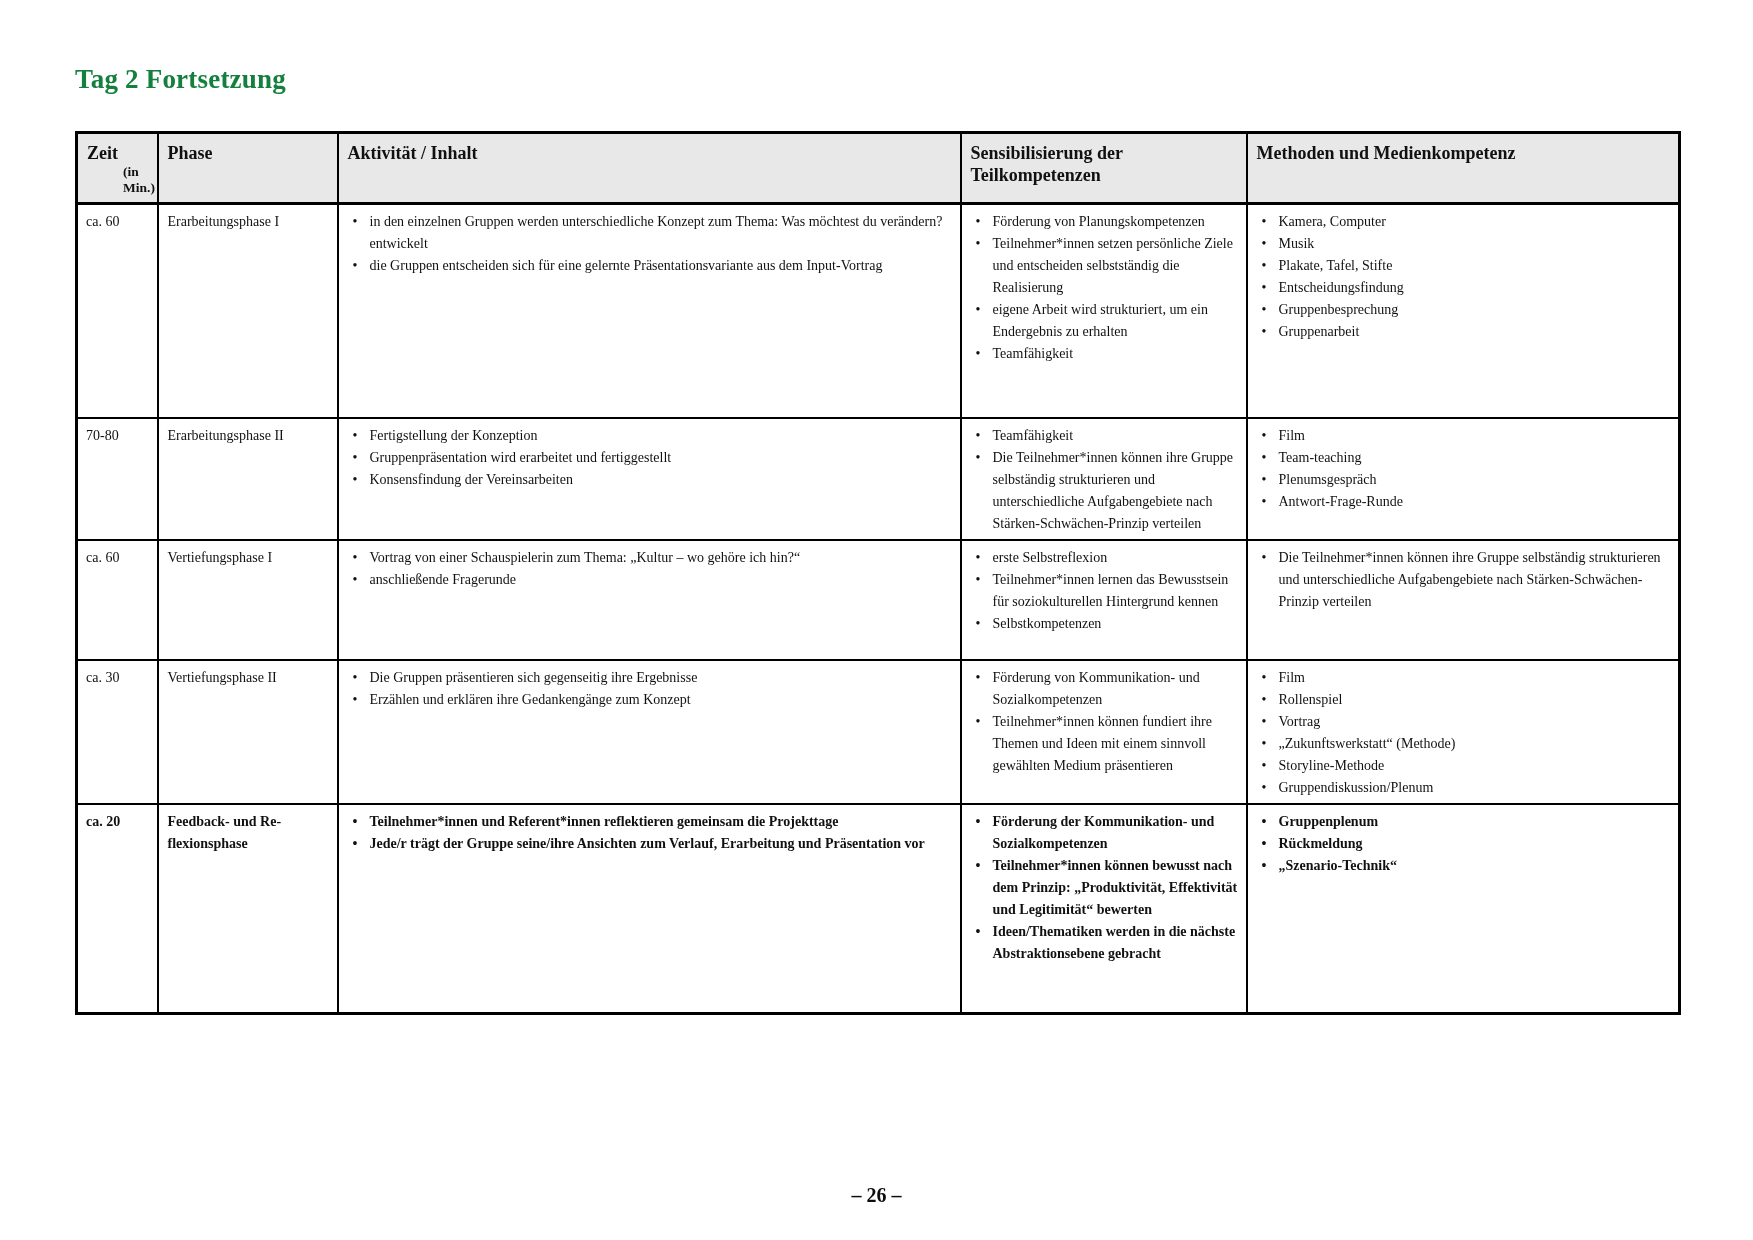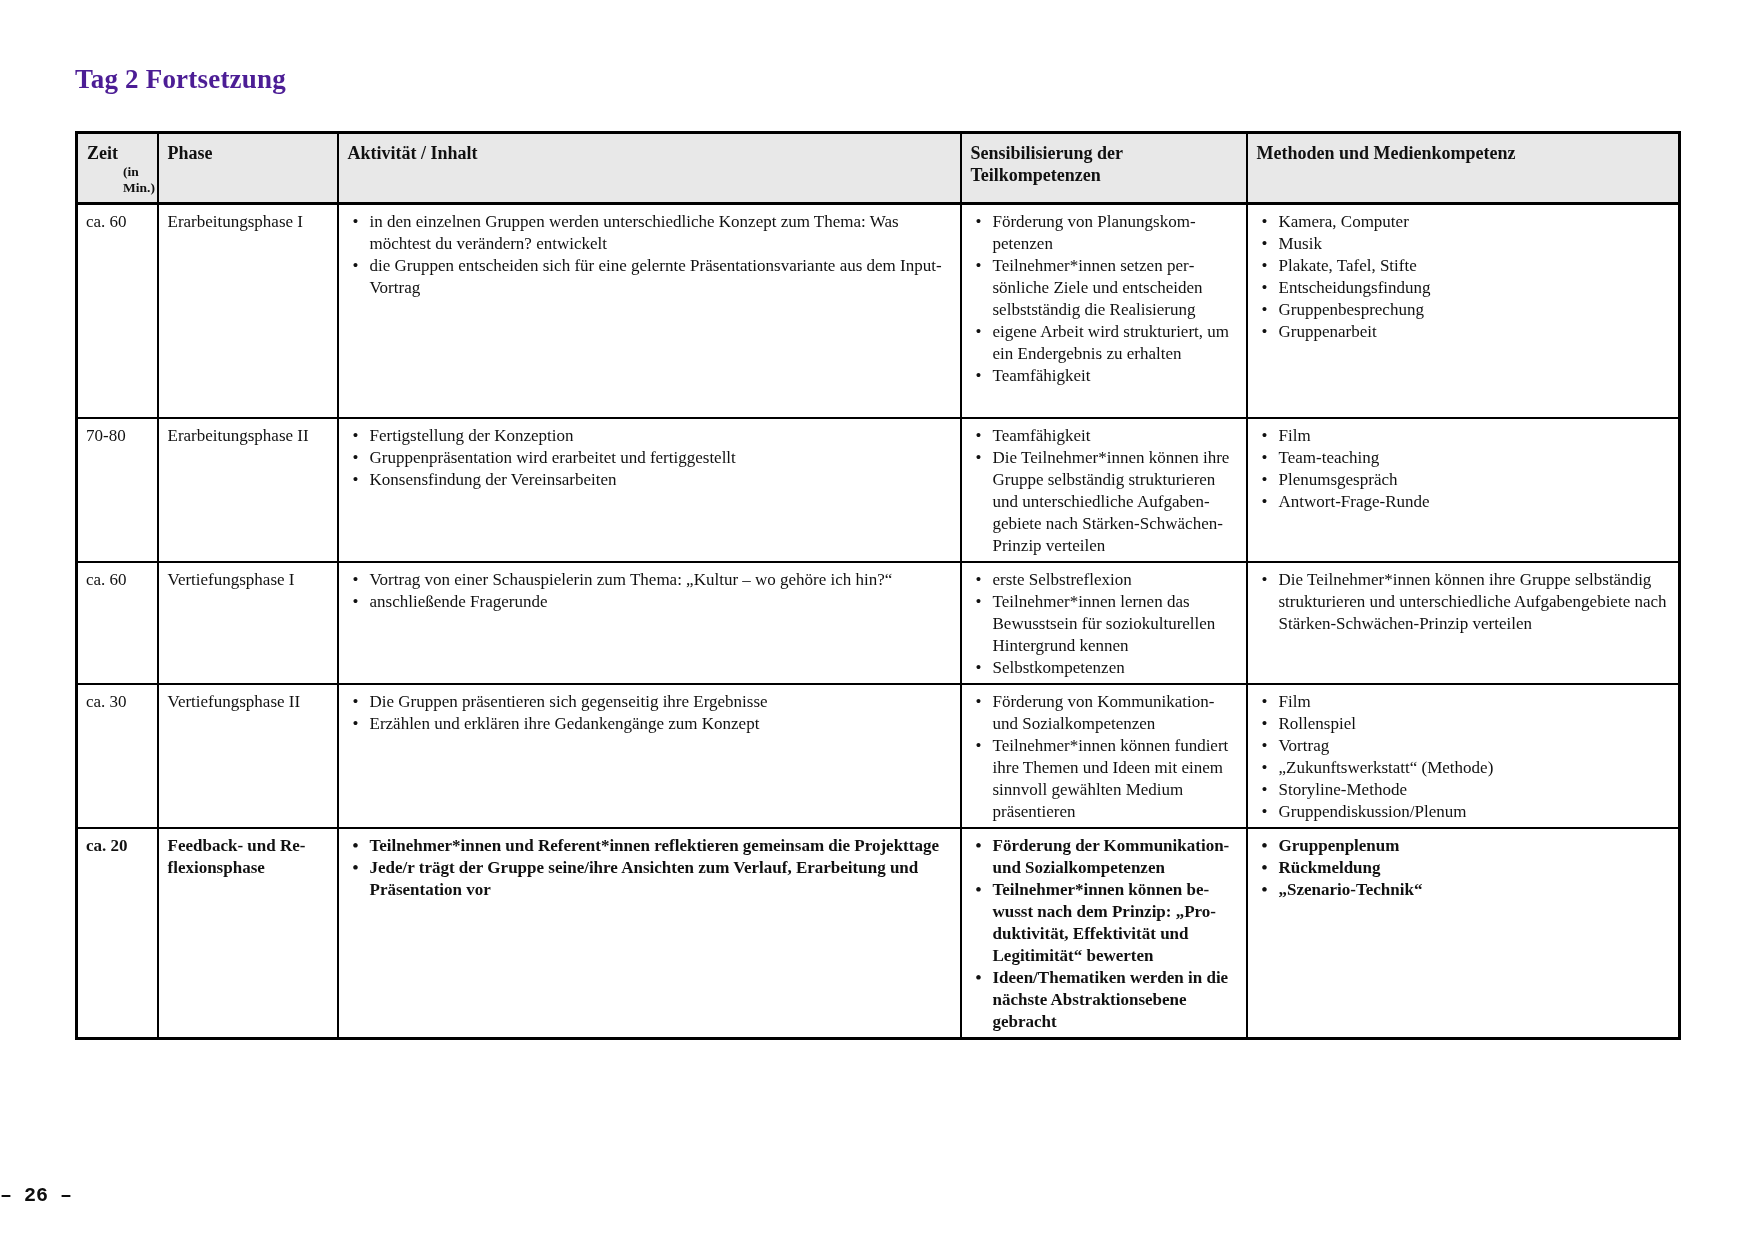--- a/index.html
+++ b/index.html
@@ -8,21 +8,21 @@
     width: 1753px; height: 1240px;
     position: relative;
     font-family: "Liberation Serif", serif;
     color: #111111;
     overflow: hidden;
   }
   .page { position: absolute; inset: 0; }
   h1.doc-title {
     position: absolute; left: 75px; top: 64px;
     font-size: 27px; font-weight: bold; letter-spacing: 0.2px;
-    color: #4c1d95;
+    color: #15803d;
   }
   table.schedule {
     position: absolute; left: 75px; top: 131px;
     width: 1603px;
     border-collapse: collapse; table-layout: fixed;
     border: 3px solid #000;
   }
   col.c1 { width: 81px; }
   col.c2 { width: 180px; }
   col.c3 { width: 623px; }
@@ -35,36 +35,35 @@
     text-align: left;
     font-size: 18px; line-height: 22px;
     padding: 8px 8px 4px 9px;
     border-bottom: 3px solid #000;
     font-weight: bold;
   }
   th .h-sub {
     display: inline-block; font-size: 13.5px; line-height: 16px;
     font-weight: bold; max-width: 34px; margin-left: 36px;
   }
-  tbody td { font-size: 17px; line-height: 22px; padding: 6px 8px 4px 8px; }
+  tbody td { font-size: 14px; line-height: 22px; padding: 6px 8px 4px 8px; }
   td.c-zeit { padding-left: 8px; white-space: nowrap; }
   td.c-phase { padding-left: 9px; }
   ul.cell-list { list-style: none; }
   ul.cell-list li { position: relative; padding-left: 23px; }
   ul.cell-list li::before { content: "\2022"; position: absolute; left: 6px; }
   tr.r0 { height: 214px; }
   tr.r1 { height: 120px; }
   tr.r2 { height: 120px; }
   tr.r3 { height: 128px; padding-left: 28px; }
   tr.r4 { height: 210px; font-weight: bold; }
   .footer {
     position: absolute; left: 0; top: 1184px; width: 1753px;
-    font-size: 20px; font-weight: bold;
+    text-align: center; font-size: 20px; font-weight: bold;
     color: #0d0d0d;
-    font-family: Liberation Mono, monospace;
   }
 </style>
 </head>
 <body>
 
 <div class="page">
 
   <h1 class="doc-title">Tag 2 Fortsetzung</h1>
 
   <table class="schedule">

